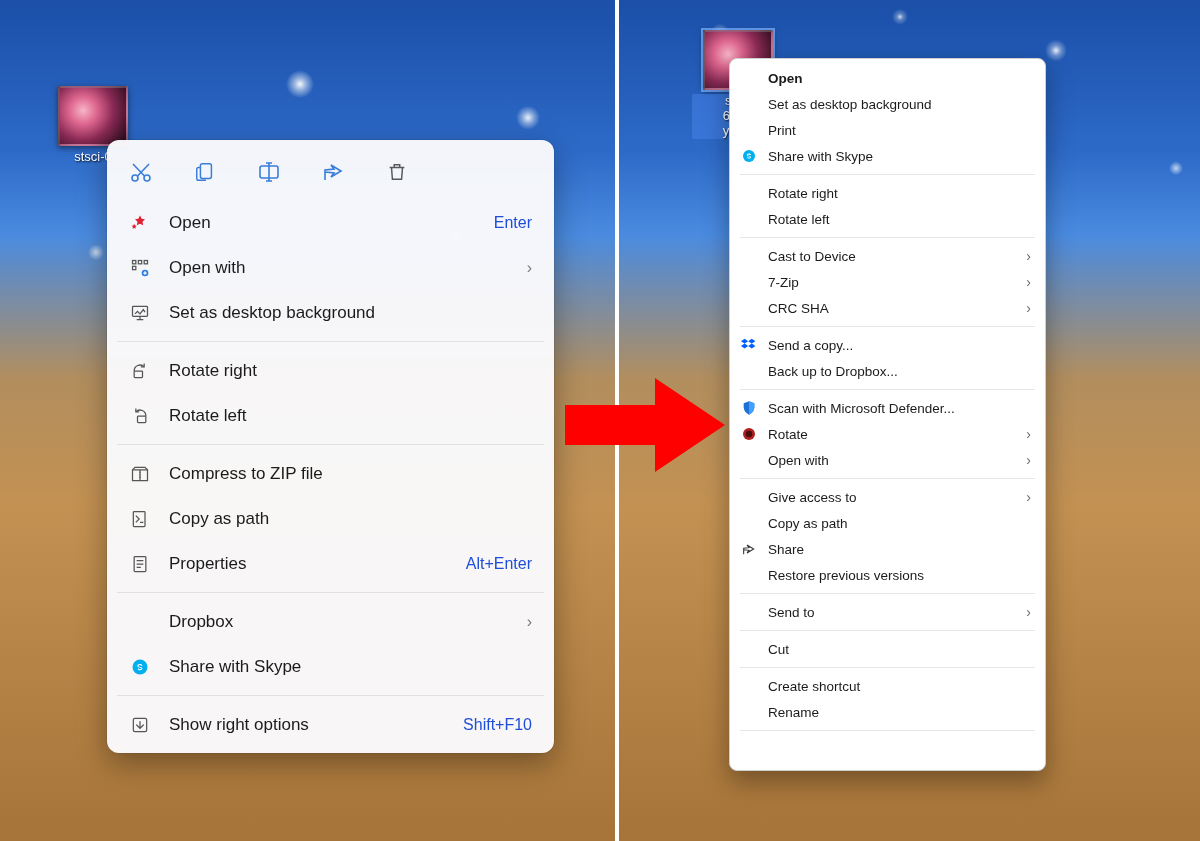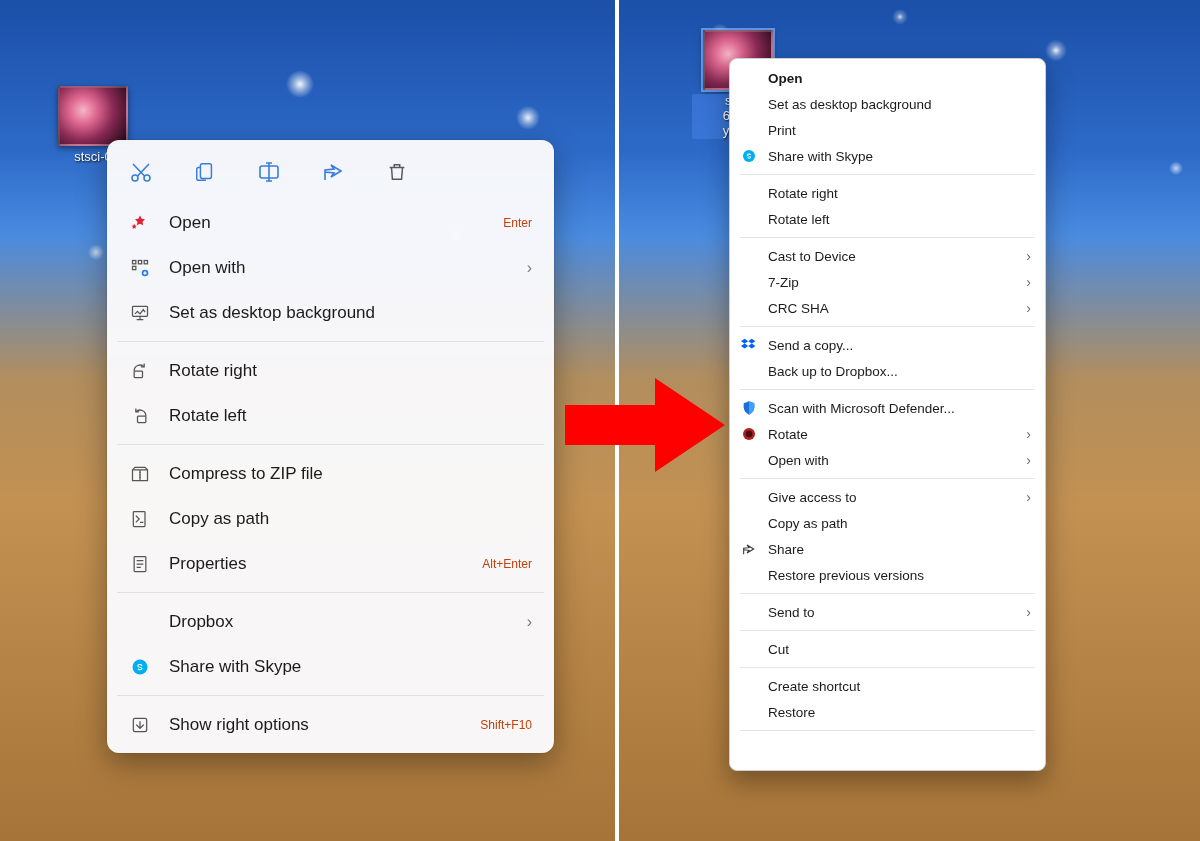--- a/index.html
+++ b/index.html
@@ -61,21 +61,21 @@
     width:28px; height:28px; display:flex; align-items:center; justify-content:center;
     color:#3a7dd9; cursor:pointer;
   }
   .item11 {
     display:flex; align-items:center;
     height:45px; padding:0 22px;
     font-size:17px; color:#1b1b1b; cursor:pointer;
   }
   .item11 .mi-icon { width:22px; height:22px; margin-right:18px; color:#555; display:flex;align-items:center;justify-content:center;}
   .item11 .mi-label { flex:1; }
-  .item11 .mi-accel { color:#c2410c; font-size:12px; }
+  .item11 .mi-accel { color:#1d4ed8; font-size:16px; }
   .item11 .mi-sub { color:#7a7a7a; font-size:16px; }
   .sep11 { height:1px; background:#e1e1e4; margin:6px 10px; }
 
   
   .menu10 {
     position:absolute; left:729px; top:58px; width:317px;
     background:#ffffff;
     border:1px solid #cfcfcf;
     border-radius:8px;
     box-shadow:0 10px 26px rgba(0,0,0,0.35);
@@ -382,21 +382,21 @@
         <span class="mi-icon"></span>
         <span class="mi-label">Cut</span>
       </div>
       <div class="sep10"></div>
       <div class="item10">
         <span class="mi-icon"></span>
         <span class="mi-label">Create shortcut</span>
       </div>
       <div class="item10">
         <span class="mi-icon"></span>
-        <span class="mi-label">Restore</span>
+        <span class="mi-label">Rename</span>
       </div>
       <div class="sep10"></div>
       <div class="item10"></div>
     </div>
 </div>
 
 <div class="arrow">
 <svg width="170" height="110" viewBox="0 0 170 110">
       <path d="M5 35 H95 V8 L165 55 L95 102 V75 H5 Z" fill="#ff0000"></path>
     </svg>

